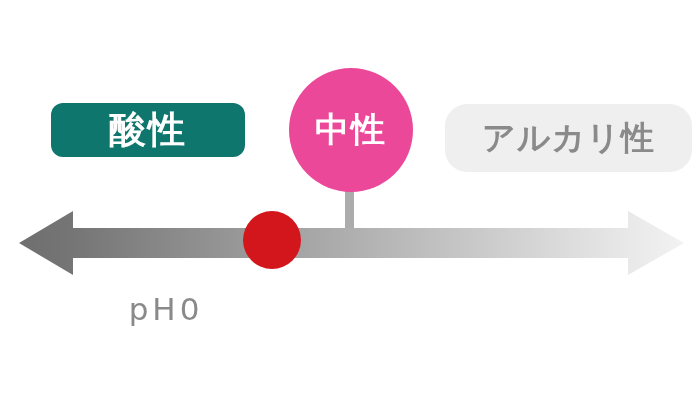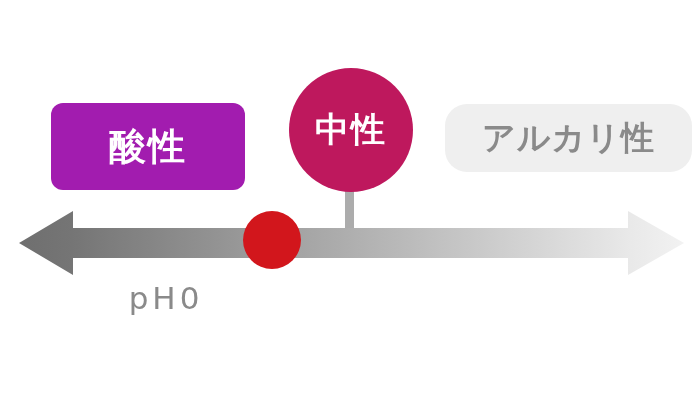--- a/index.html
+++ b/index.html
@@ -19,22 +19,22 @@
   .badge {
     position: absolute;
     display: flex;
     align-items: center;
     justify-content: center;
     font-weight: bold;
     letter-spacing: 2px;
   }
   .badge-acidic {
     left: 51px; top: 103px;
-    width: 194px; height: 87px;
-    background: #a21caf;
+    width: 194px; height: 54px;
+    background: #0f766e;
     border-radius: 12px;
     color: #ffffff;
     font-size: 37px;
   }
   .badge-alkaline {
     left: 445px; top: 104px;
     width: 247px; height: 68px;
     background: #EFEFEF;
     border-radius: 22px;
     color: #8A8A8A;
@@ -46,21 +46,21 @@
     position: absolute;
     left: 345px; top: 185px;
     width: 9px; height: 47px;
     background: #ACACAC;
   }
   .circle-neutral {
     position: absolute;
     left: 289px; top: 68px;
     width: 124px; height: 124px;
     border-radius: 50%;
-    background: #be185d;
+    background: #ec4899;
     display: flex;
     align-items: center;
     justify-content: center;
     color: #ffffff;
     font-weight: bold;
     font-size: 34px;
     letter-spacing: 2px;
   }
   
   .axis-arrow {
@@ -72,21 +72,21 @@
   .marker-dot {
     position: absolute;
     left: 243px; top: 211px;
     width: 58px; height: 58px;
     border-radius: 50%;
     background: #D2161C;
   }
   
   .tick {
     position: absolute;
-    top: 280px;
+    top: 291px;
     transform: translateX(-50%);
     color: #8A8A8A;
     font-size: 31px;
     letter-spacing: 4px;
     white-space: nowrap;
   }
   .tick-ph0  { left: 166px; }
   .tick-ph7  { left: 353px; }
   .tick-ph14 { left: 570px; }
 </style>

